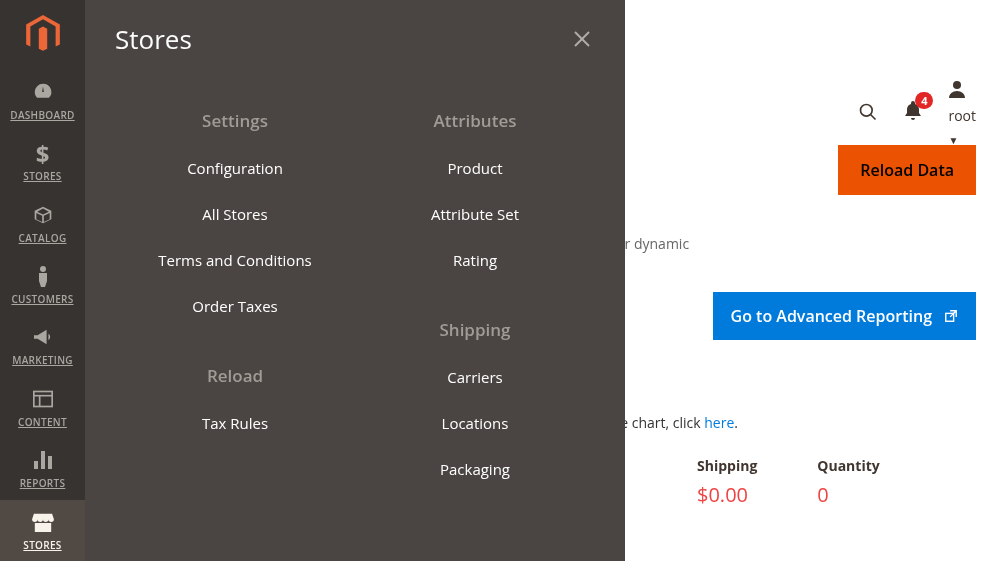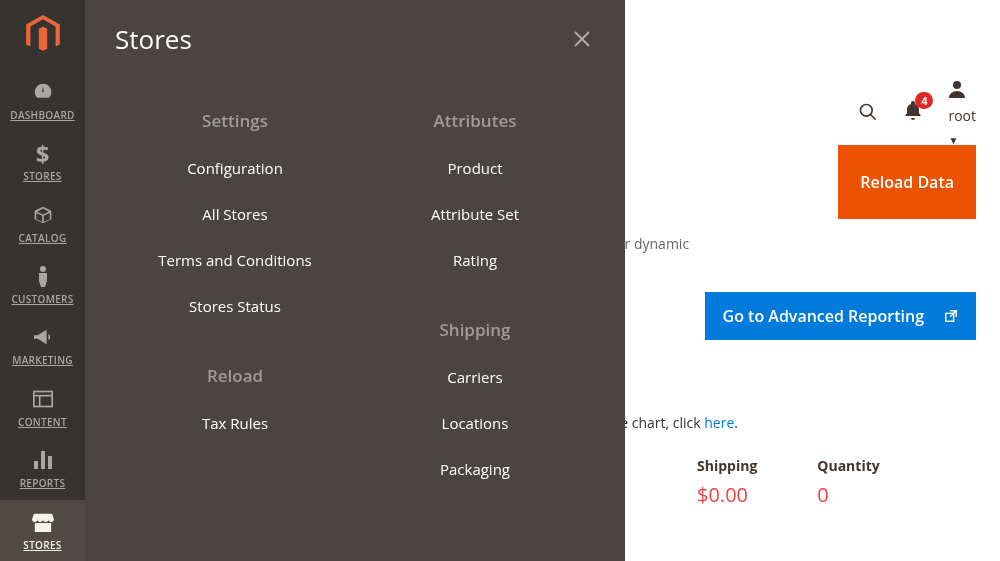--- a/index.html
+++ b/index.html
@@ -26,26 +26,26 @@
   .flyout-section-gap { height: 22px; }
   .header-icons { position: absolute; right: 24px; top: 80px; display: flex; align-items: center; gap: 26px; }
   .search-icon-btn { background: none; border: none; cursor: pointer; color: #333; }
   .notif-wrap { position: relative; cursor: pointer; }
   .notif-badge { position: absolute; top: -9px; right: -11px; background: #e22626; color: #fff; border-radius: 10px; font-size: 11px; font-weight: bold; padding: 1px 6px; }
   .user-menu { display: flex; align-items: flex-start; gap: 8px; cursor: pointer; flex-direction: column; }
   .user-menu .uname { font-size: 14px; color: #41362f; }
   .user-menu .caret { font-size: 10px; color: #41362f; }
   
   
-  .btn-reload { position: absolute; right: 24px; top: 145px; background: #eb5202; color: #ffffff; border: none; font-size: 16px; font-weight: 600; padding: 26px 22px; cursor: pointer; }
+  .btn-reload { position: absolute; right: 24px; top: 145px; background: #eb5202; color: #000000; border: none; font-size: 16px; font-weight: 600; padding: 14px 22px; cursor: pointer; }
   
   
   .adv-box { position: absolute; right: 24px; top: 232px; width: 360px; height: 145px; border-left: none; }
   .adv-text { color: #666; font-size: 14px; line-height: 1.6; display: inline; }
-  .btn-adv { position: absolute; right: 0; top: 60px; background: #007bdb; color: #fff; border: none; font-size: 16px; font-weight: 600; padding: 13px 18px; cursor: pointer; display: flex; align-items: center; gap: 20px; }
+  .btn-adv { position: absolute; right: 0; top: 60px; background: #007bdb; color: #fff; border: none; font-size: 16px; font-weight: 600; padding: 13px 18px; cursor: pointer; display: flex; align-items: center; gap: 12px; }
   .ext-icon { width: 14px; height: 14px; }
   
   
   .chart-hint { position: absolute; right: 262px; top: 413px; font-size: 14px; color: #333; }
   .chart-hint a { color: #007bdb; cursor: pointer; }
   
   
   .stats { position: absolute; left: 625px; top: 456px; display: flex; gap: 60px; }
   .stat-block { display: flex; flex-direction: column; }
   .stat-label { font-size: 14px; color: #41362f; font-weight: 700; margin-bottom: 6px; }
@@ -137,21 +137,21 @@
           <line x1="16" y1="2" x2="2" y2="16"></line>
         </svg>
     </button>
   </div>
   <div class="flyout-cols">
     <div class="flyout-col">
       <div class="flyout-section-head">Settings</div>
       <a class="flyout-link">Configuration</a>
       <a class="flyout-link">All Stores</a>
       <a class="flyout-link">Terms and Conditions</a>
-      <a class="flyout-link">Stores Status</a>
+      <a class="flyout-link">Order Taxes</a>
       <div class="flyout-section-gap"></div>
       <div class="flyout-section-head">Reload</div>
       <a class="flyout-link">Tax Rules</a>
     </div>
     <div class="flyout-col">
       <div class="flyout-section-head">Attributes</div>
       <a class="flyout-link">Product</a>
       <a class="flyout-link">Attribute Set</a>
       <a class="flyout-link">Rating</a>
       <div class="flyout-section-gap"></div>

